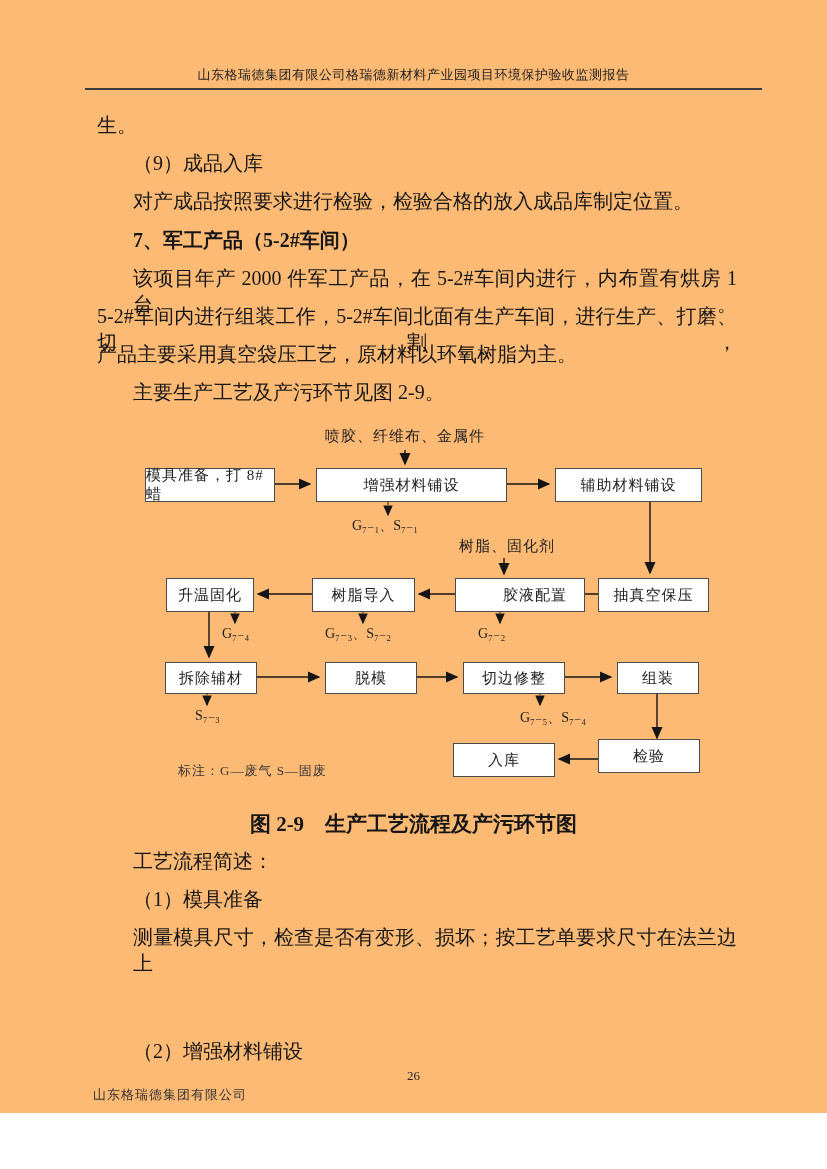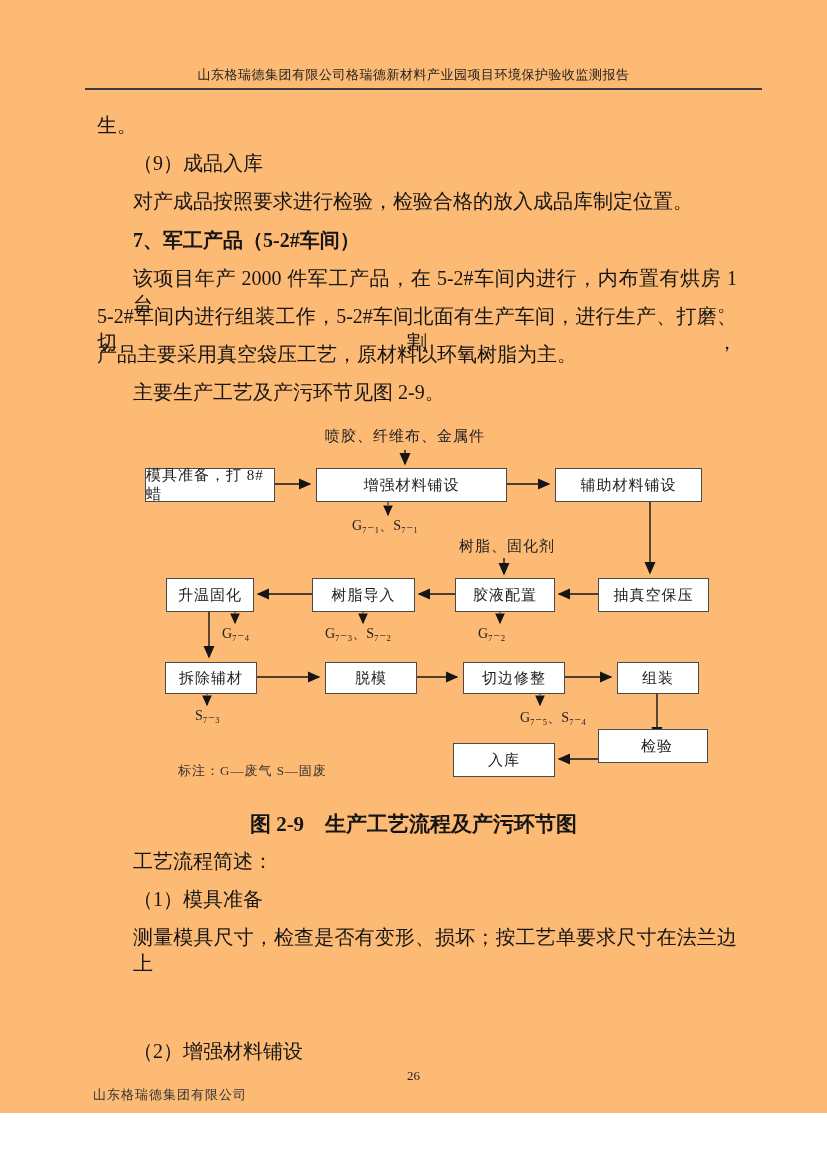--- a/index.html
+++ b/index.html
@@ -73,30 +73,30 @@
 
     <div class="flabel" style="left:300px;top:2px;width:210px;text-align:center;">喷胶、纤维布、金属件</div>
     <div class="flabel" style="left:452px;top:112px;width:110px;text-align:center;">树脂、固化剂</div>
 
     <div class="fnode" style="left:145px;top:43px;width:128px;height:32px;">模具准备，打 8#蜡</div>
     <div class="fnode" style="left:555px;top:43px;width:145px;height:32px;">辅助材料铺设</div>
     <div class="fnode" style="left:316px;top:43px;width:189px;height:32px;">增强材料铺设</div>
 
     <div class="fnode" style="left:166px;top:153px;width:86px;height:32px;">升温固化</div>
     <div class="fnode" style="left:312px;top:153px;width:101px;height:32px;">树脂导入</div>
-    <div class="fnode" style="left:455px;top:153px;width:98px;height:32px;">胶液配置</div>
+    <div class="fnode" style="left:455px;top:153px;width:98px;height:32px;padding-left:30px;">胶液配置</div>
     <div class="fnode" style="left:598px;top:153px;width:109px;height:32px;">抽真空保压</div>
 
     <div class="fnode" style="left:165px;top:237px;width:90px;height:30px;">拆除辅材</div>
     <div class="fnode" style="left:325px;top:237px;width:90px;height:30px;">脱模</div>
     <div class="fnode" style="left:463px;top:237px;width:100px;height:30px;text-align:center;">切边修整</div>
     <div class="fnode" style="left:617px;top:237px;width:80px;height:30px;">组装</div>
 
     <div class="fnode" style="left:453px;top:318px;width:100px;height:32px;">入库</div>
-    <div class="fnode" style="left:598px;top:304px;width:100px;height:32px;padding-left:8px;">检验</div>
+    <div class="fnode" style="left:598px;top:314px;width:100px;height:32px;">检验</div>
 
     <div class="emis" style="left:352px;top:92px;">G₇₋₁、S₇₋₁</div>
     <div class="emis" style="left:222px;top:200px;">G₇₋₄</div>
     <div class="emis" style="left:325px;top:200px;">G₇₋₃、S₇₋₂</div>
     <div class="emis" style="left:478px;top:200px;">G₇₋₂</div>
     <div class="emis" style="left:195px;top:282px;">S₇₋₃</div>
     <div class="emis" style="left:520px;top:284px;">G₇₋₅、S₇₋₄</div>
 
     <div class="legend" style="left:178px;top:337px;">标注：G—废气 S—固废</div>
   </div>

